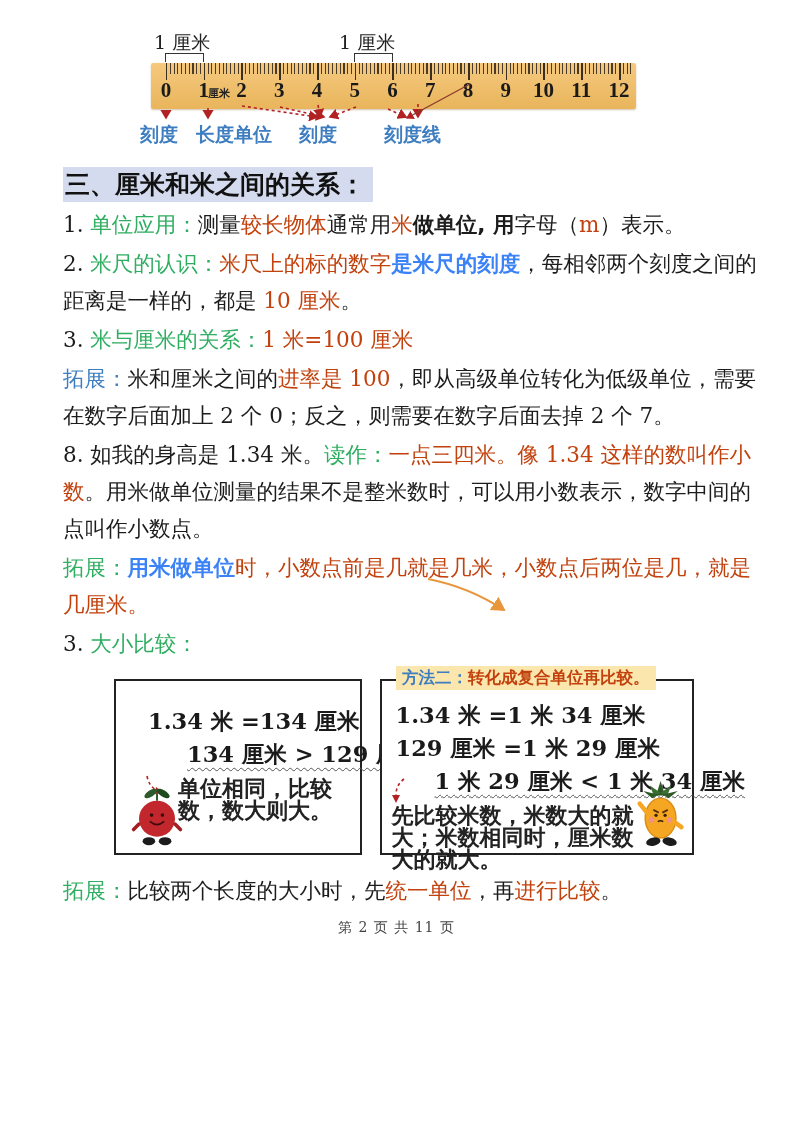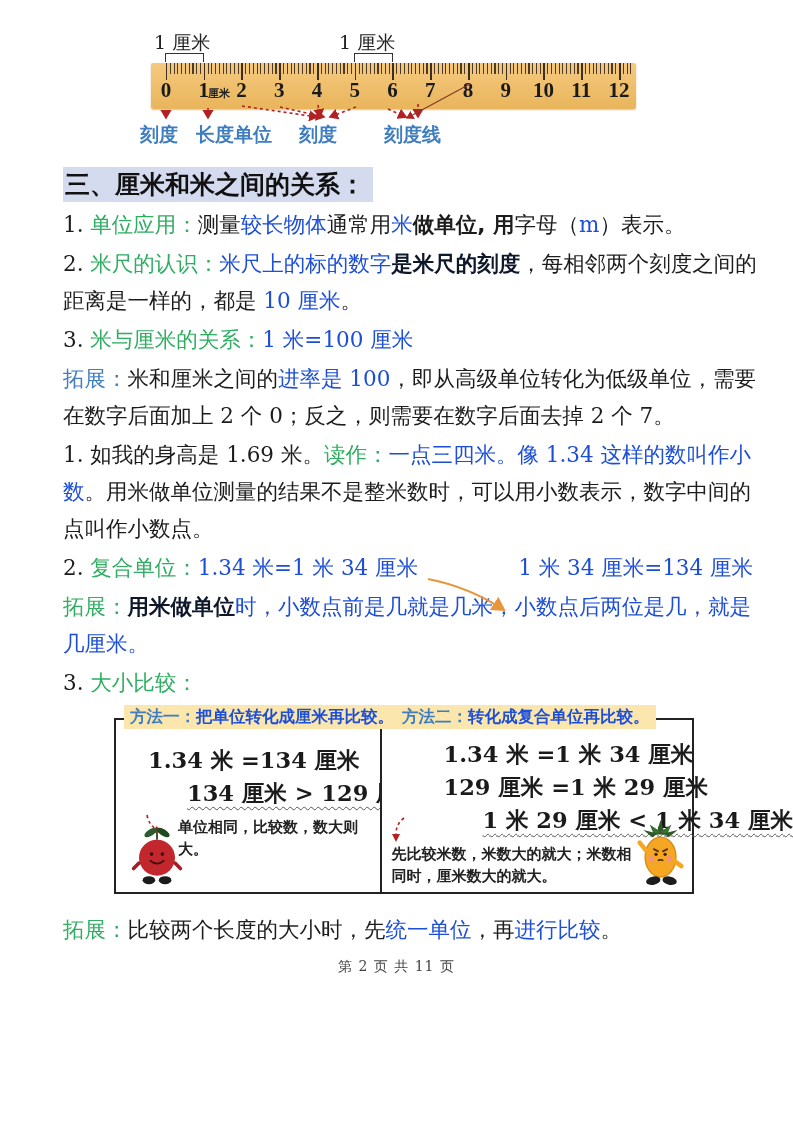--- a/index.html
+++ b/index.html
@@ -34,42 +34,42 @@
   .unit-small { position:absolute; left:57px; top:23px; font-size:11px; font-weight:700; color:#222; }
   .anno { position:absolute; top:96px; font-size:19px; color:#3d7dc0; font-weight:600; }
   .an1 { left:104px; } .an2 { left:160px; } .an3 { left:263px; } .an4 { left:348px; }
   .arrows-svg { position:absolute; left:0; top:0; width:650px; height:134px; pointer-events:none; }
 
   
   p.line { font-size:21.5px; line-height:37px; margin:2px 0;padding-left:27px; }
   .hl { background:#d5dbee; padding:3px 8px 3px 2px; font-size:25px; font-weight:600; color:#111; }
   .ttl { margin:6px 0 4px 0; }
   .g  { color:#2fae62; }
-  .r  { color:#1d4ed8;text-align:center; }
-  .rb { color:#0f172a; font-weight:700; font-family:"DejaVu Sans","Liberation Sans",sans-serif; }
+  .r  { color:#c2410c;text-align:center; }
+  .rb { color:#3b82f6; font-weight:700; font-family:"DejaVu Sans","Liberation Sans",sans-serif; }
   .bb { font-weight:700; font-family:"DejaVu Sans","Liberation Sans",sans-serif; }
   .bl { color:#3d7dc0; }
   .gap { display:inline-block; width:100px; }
   .upar { text-decoration:underline; text-decoration-color:#e09a9a; text-decoration-thickness:1.2px; text-underline-offset:8px; }
   .rel { position:relative; }
   .orange-arrow { position:absolute; left:388px; top:26px; pointer-events:none; }
 
   
   .cmp { position:relative; height:196px; margin:4px 0 10px 78px; width:580px; }
   .cbox { position:absolute; top:13px; height:176px; border:2.5px solid #222; background:#fff; }
-  .cb1 { left:0; width:268px; }
+  .cb1 { left:0; width:248px; }
   .cb2 { left:265.5px; width:314px; }
   .mlabel { position:absolute; top:0; z-index:2; background:#fbe7ae; padding:1px 6px; font-size:16.5px; font-weight:700; white-space:nowrap; }
   .ml1 { left:10px; } .ml2 { left:282px; }
   .eq-list { margin-top:24px; }
-  .cb2 .eq-list { margin-top:18px;padding-left:48px; }
+  .cb2 .eq-list { margin-top:18px; }
   .eq { font-size:22.5px; line-height:33px; font-weight:600; color:#1a1a1a; padding-left:32px; white-space:nowrap; }
   .cb2 .eq { padding-left:14px; }
   .eq-list .eq:last-child { text-decoration:underline wavy #555; text-decoration-thickness:1px; text-underline-offset:5px;margin-left:39px; }
-  .note { font-size:15px; line-height:22px; font-weight:600; color:#222; margin-top:6px; }
+  .note { font-size:22px; line-height:22px; font-weight:600; color:#222; margin-top:6px; }
   .cb1 .note { width:182px; margin-left:62px; }
   .cb2 .note { width:246px; margin-left:10px; }
   .note-arrow { position:absolute; }
   .na1 { left:28px; top:92px; }
   .na2 { left:8px; top:96px; }
   .char { position:absolute; bottom:5px; }
   .apple { left:14px; }
   .pineapple { right:6px; }
 
   .footer { text-align:center; font-size:14px; color:#444; margin-top:10px; letter-spacing:1px; }
@@ -130,34 +130,33 @@
       <line x1="434" y1="58" x2="371" y2="92" stroke="#8b3a2a" stroke-width="1.3" marker-end="url(#ah)"></line>
     </svg>
   </div>
 
   <p class="line ttl"><span class="hl">三、厘米和米之间的关系：</span></p>
   <p class="line"><span>1. </span><span class="g">单位应用：</span><span>测量</span><span class="r">较长物体</span><span>通常用</span><span class="r">米</span><span class="bb">做单位, 用</span><span>字母（</span><span class="r">m</span><span>）表示。</span></p>
   <p class="line"><span>2. </span><span class="g">米尺的认识：</span><span class="r">米尺上的标的数字</span><span class="rb">是米尺的刻度</span><span>，每相邻两个刻度之间的距离是一样的，都是 </span><span class="r">10 厘米</span><span>。</span></p>
   <p class="line"><span>3. </span><span class="g">米与厘米的关系：</span><span class="r">1 米=100 厘米</span></p>
   <p class="line"><span class="bl">拓展：</span><span>米和厘米之间的</span><span class="r">进率是 100</span><span>，即从高级单位转化为低级单位，需要在数字后面加上 2 个 0；反之，则需要在数字后面去掉 2 个 7。</span></p>
 
-  <p class="line"><span>1. 如我的身高是 1.69 米。</span><span class="g">读作：</span><span class="r">一点三四米。像 1.34 这样的数叫作小数</span><span>。用米做单位测量的结果不是整米数时，可以用小数表示，数字中间的点叫作小数点。</span></p>
-  <p class="line rel"><span><span>2. </span><span class="g">复合单位：</span><span class="r">1.34 米=1 米 34 厘米</span><span class="gap"> </span><span class="r">1 米 34 厘米=134 厘米</span></span><svg class="orange-arrow" width="92" height="44" viewBox="0 0 92 44">
+  <p class="line"><span>8. 如我的身高是 1.34 米。</span><span class="g">读作：</span><span class="r">一点三四米。像 1.34 这样的数叫作小数</span><span>。用米做单位测量的结果不是整米数时，可以用小数表示，数字中间的点叫作小数点。</span></p>
+  <p class="line rel"><svg class="orange-arrow" width="92" height="44" viewBox="0 0 92 44">
       <defs>
           <marker id="oah" markerWidth="8" markerHeight="8" refX="6" refY="4" orient="auto">
             <path d="M0,0 L7,4 L0,8 Z" fill="#e8963c"></path>
           </marker>
         </defs>
       <path d="M4,4 Q45,12 80,35" stroke="#e8963c" stroke-width="2" fill="none" marker-end="url(#oah)"></path>
     </svg></p>
   <p class="line"><span class="g">拓展：</span><span class="rb">用米做单位</span><span class="r">时，小数点前是几就是几米，小数点后两位是几，就是几厘米。</span></p>
   <p class="line"><span>3. </span><span class="g">大小比较：</span></p>
 
   <div class="cmp">
-    <span class="mlabel ml1"><span class="bl">方法一：</span><span class="r">把单位转化成厘米再比较。</span></span>
     <span class="mlabel ml2"><span class="bl">方法二：</span><span class="r">转化成复合单位再比较。</span></span>
 
     <div class="cbox cb1">
       <div class="eq-list">
           <div class="eq">1.34 米 =134 厘米</div>
           <div class="eq">134 厘米 &gt; 129 厘米</div>
         </div>
       <svg class="note-arrow na1" width="26" height="26" viewBox="0 0 26 26">
         <path d="M3,3 Q5,14 14,18" stroke="#b22222" stroke-width="1.6" fill="none" stroke-dasharray="3,3"></path>
         <path d="M12,14 L20,20 L11,21 Z" fill="#b22222"></path>

